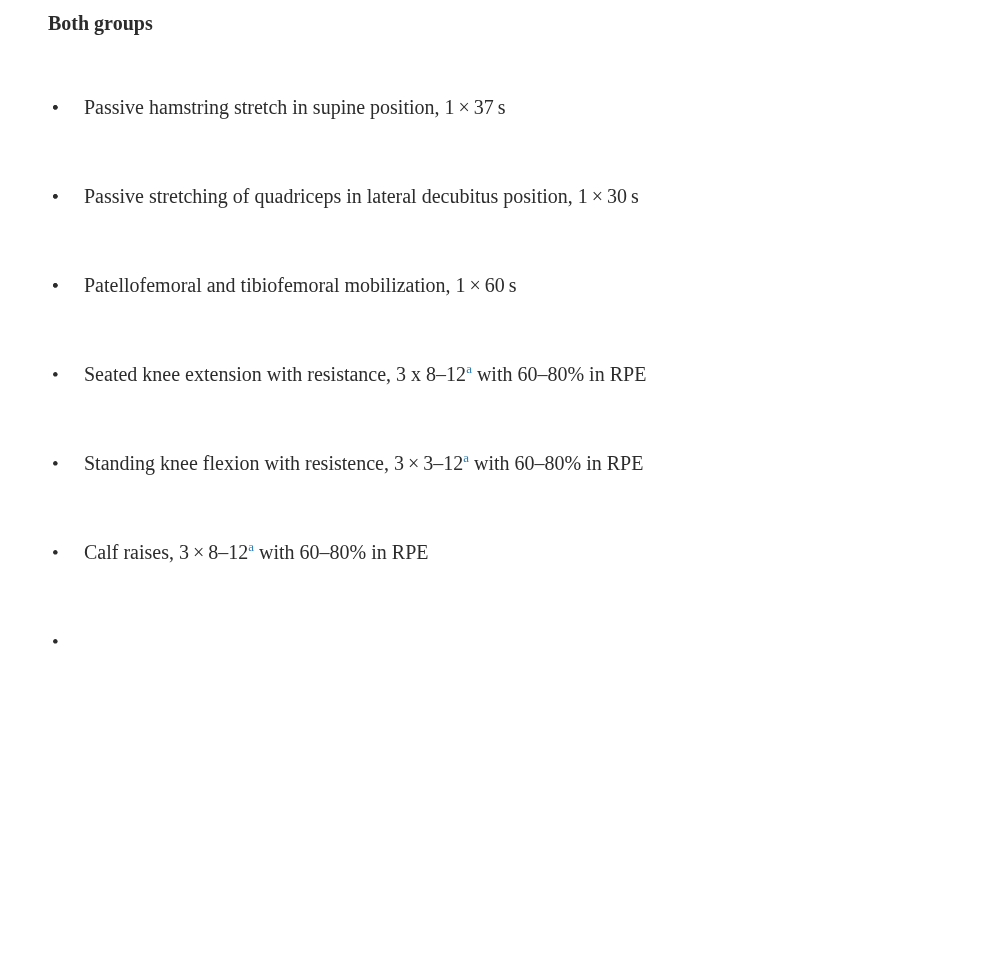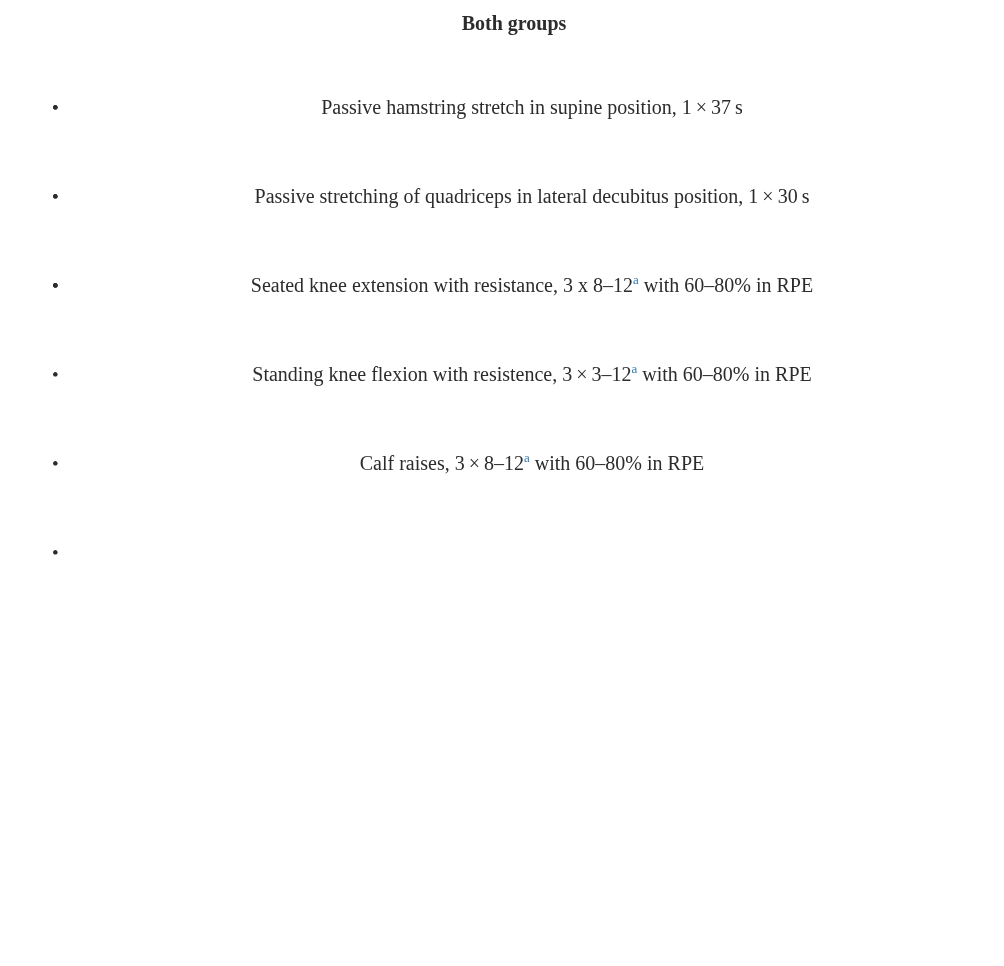--- a/index.html
+++ b/index.html
@@ -1,20 +1,20 @@
 <!DOCTYPE html>
 <html style="--text: #2c2c2c; --link: #2e7cb3; --bg: #ffffff;"><head>
 <meta charset="utf-8">
 <style>
   :root{
     --text:#2c2c2c;
     --link:#2e7cb3;
     --bg:#ffffff;
   }
-  *{box-sizing:border-box;text-align:center;}
+  *{box-sizing:border-box;}
   html,body{margin:0;padding:0;}
   body{
     width:1004px;
     height:966px;
     background:var(--bg);
     font-family:"Liberation Serif","DejaVu Serif",serif;
     color:var(--text);
     overflow:hidden;
   }
   .content{
@@ -86,20 +86,21 @@
       <span class="bullet">•</span>
       <span>Passive stretching of quadriceps in lateral decubitus position, 1 × 30 s</span>
     </li>
 
     <li>
       <span class="bullet">•</span>
     </li>
 
     <li>
       <span class="bullet">•</span>
+      <span>Patellofemoral and tibiofemoral mobilization, 1 × 60 s</span>
     </li>
 
     <li>
       <span class="bullet">•</span>
       <span>Seated knee extension with resistance, 3 x 8–12</span><sup class="footnote-link">a</sup><span> with 60–80% in RPE</span>
     </li>
 
     <li>
       <span class="bullet">•</span>
       <span>Standing knee flexion with resistence, 3 × 3–12</span><sup class="footnote-link">a</sup><span> with 60–80% in RPE</span>

